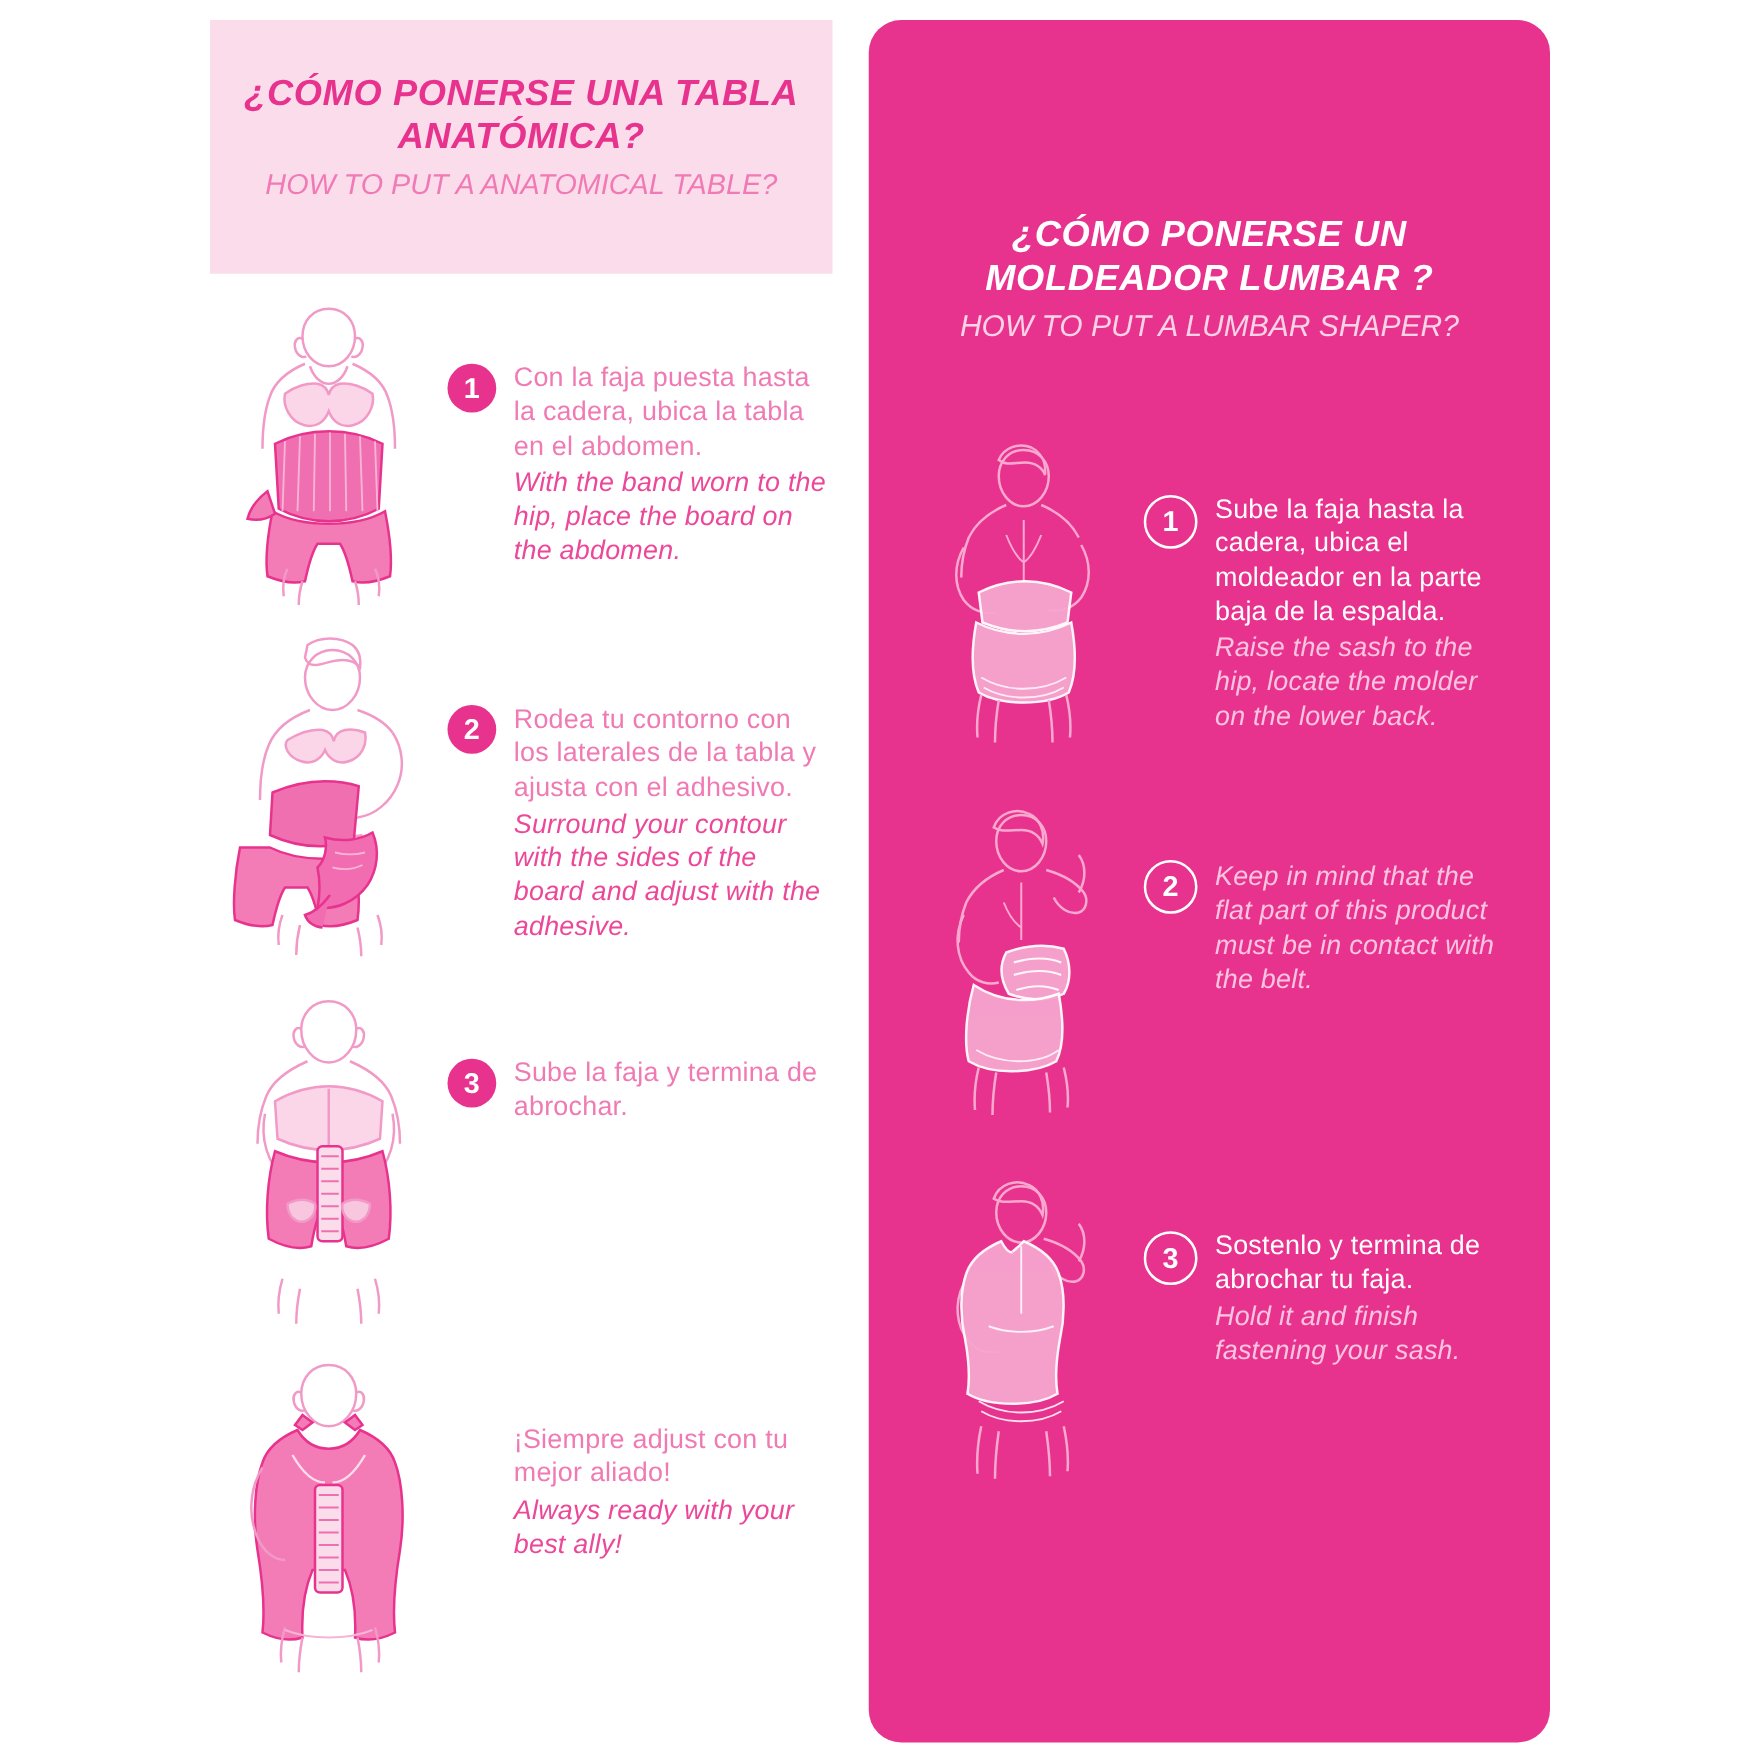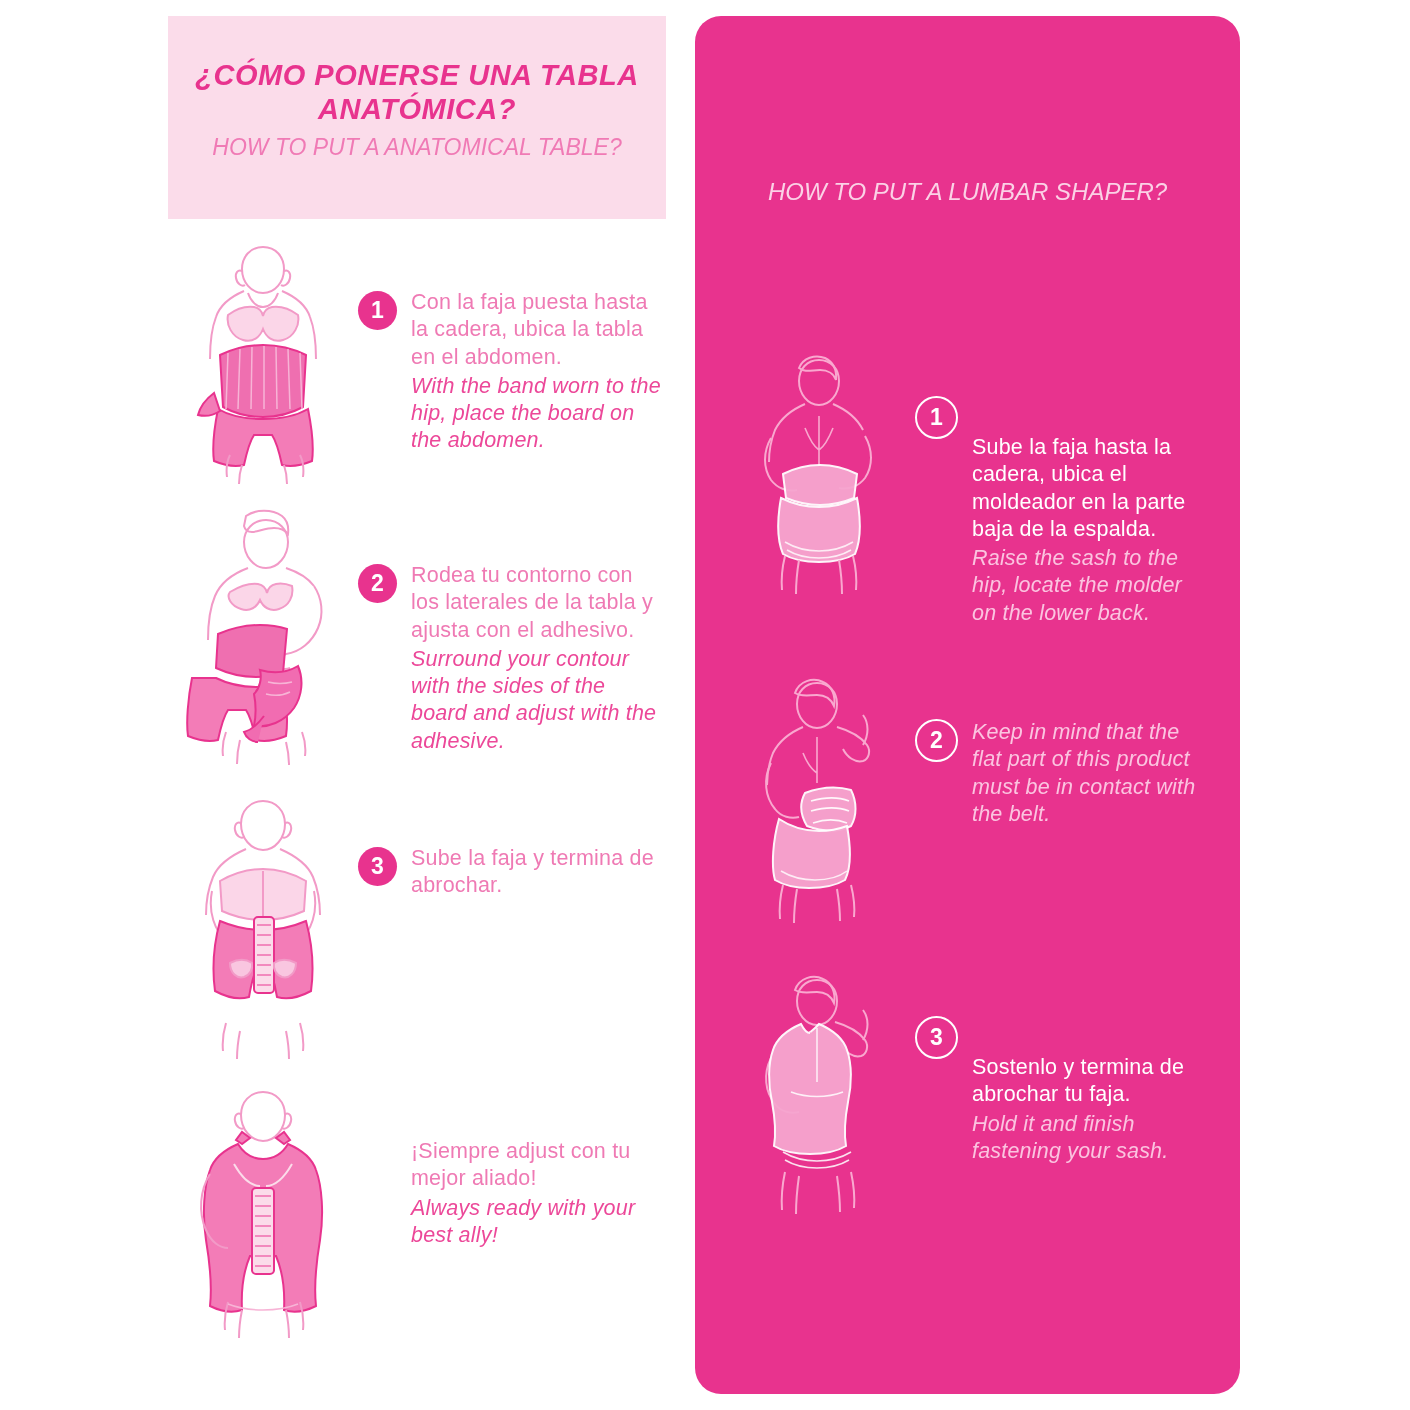--- a/index.html
+++ b/index.html
@@ -162,21 +162,21 @@
   }
 
   .steps-right {
     position: absolute;
     left: 30px;
     top: 330px;
     width: 500px;
   }
   .steps-right .fig { flex: 0 0 190px; width: 190px; }
   .steps-right .texts { width: 232px; }
-  .steps-right .txt-es { color: #ffffff; margin-top: 40px; }
+  .steps-right .txt-es { color: #ffffff; }
   .steps-right .txt-en { color: #fbc4e0; }
   .steps-right .step { margin-bottom: 42px; }
   .steps-right .step-body { padding-top: 48px; }
 </style>
 </head>
 <body>
 
 <div class="page">
 
   <div class="left-panel">
@@ -381,20 +381,21 @@
           </div>
         </div>
       </div>
 
     </div>
   </div>
 
   <div class="right-panel">
 
     <div class="right-header">
+      <h1>¿CÓMO PONERSE UN MOLDEADOR LUMBAR ?</h1>
       <h2>HOW TO PUT A LUMBAR SHAPER?</h2>
     </div>
 
     <div class="steps-right">
 
       <div class="step">
         <div class="fig">
           <svg width="190" height="250" viewBox="0 0 190 250">
             <g fill="none" stroke="#f9a8cf" stroke-width="2">
               <path d="M94 14c-12 0-20 9-20 21 0 13 9 24 20 24s20-11 20-24c0-12-8-21-20-21z"></path>

